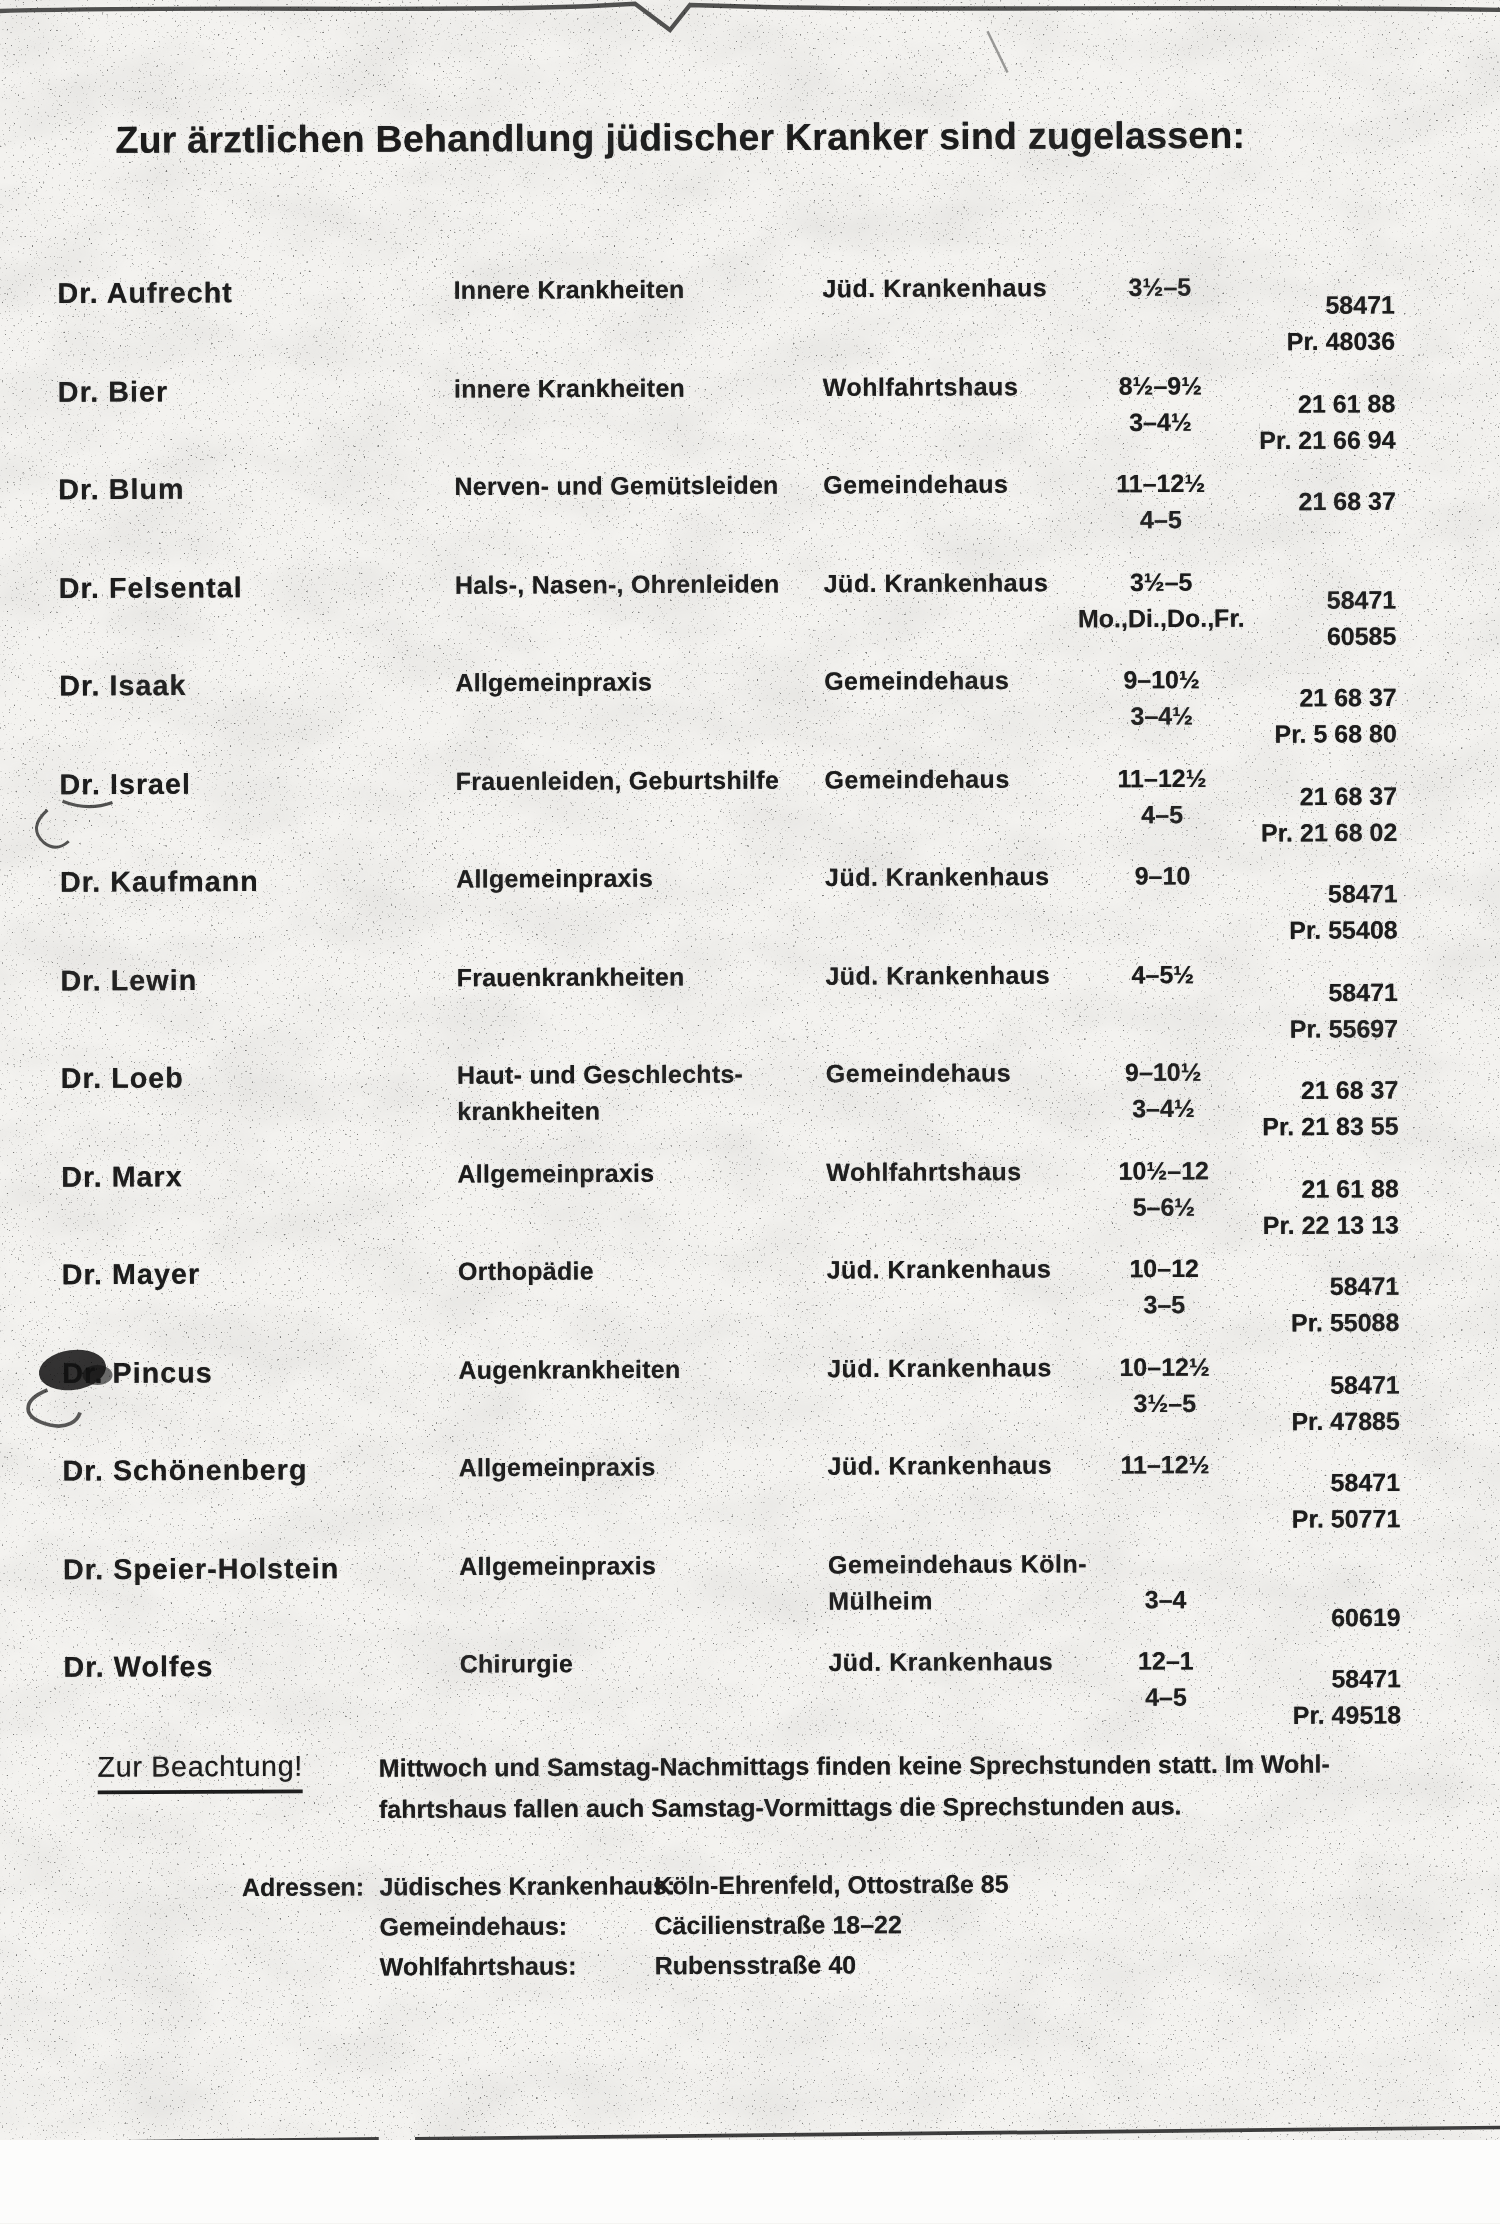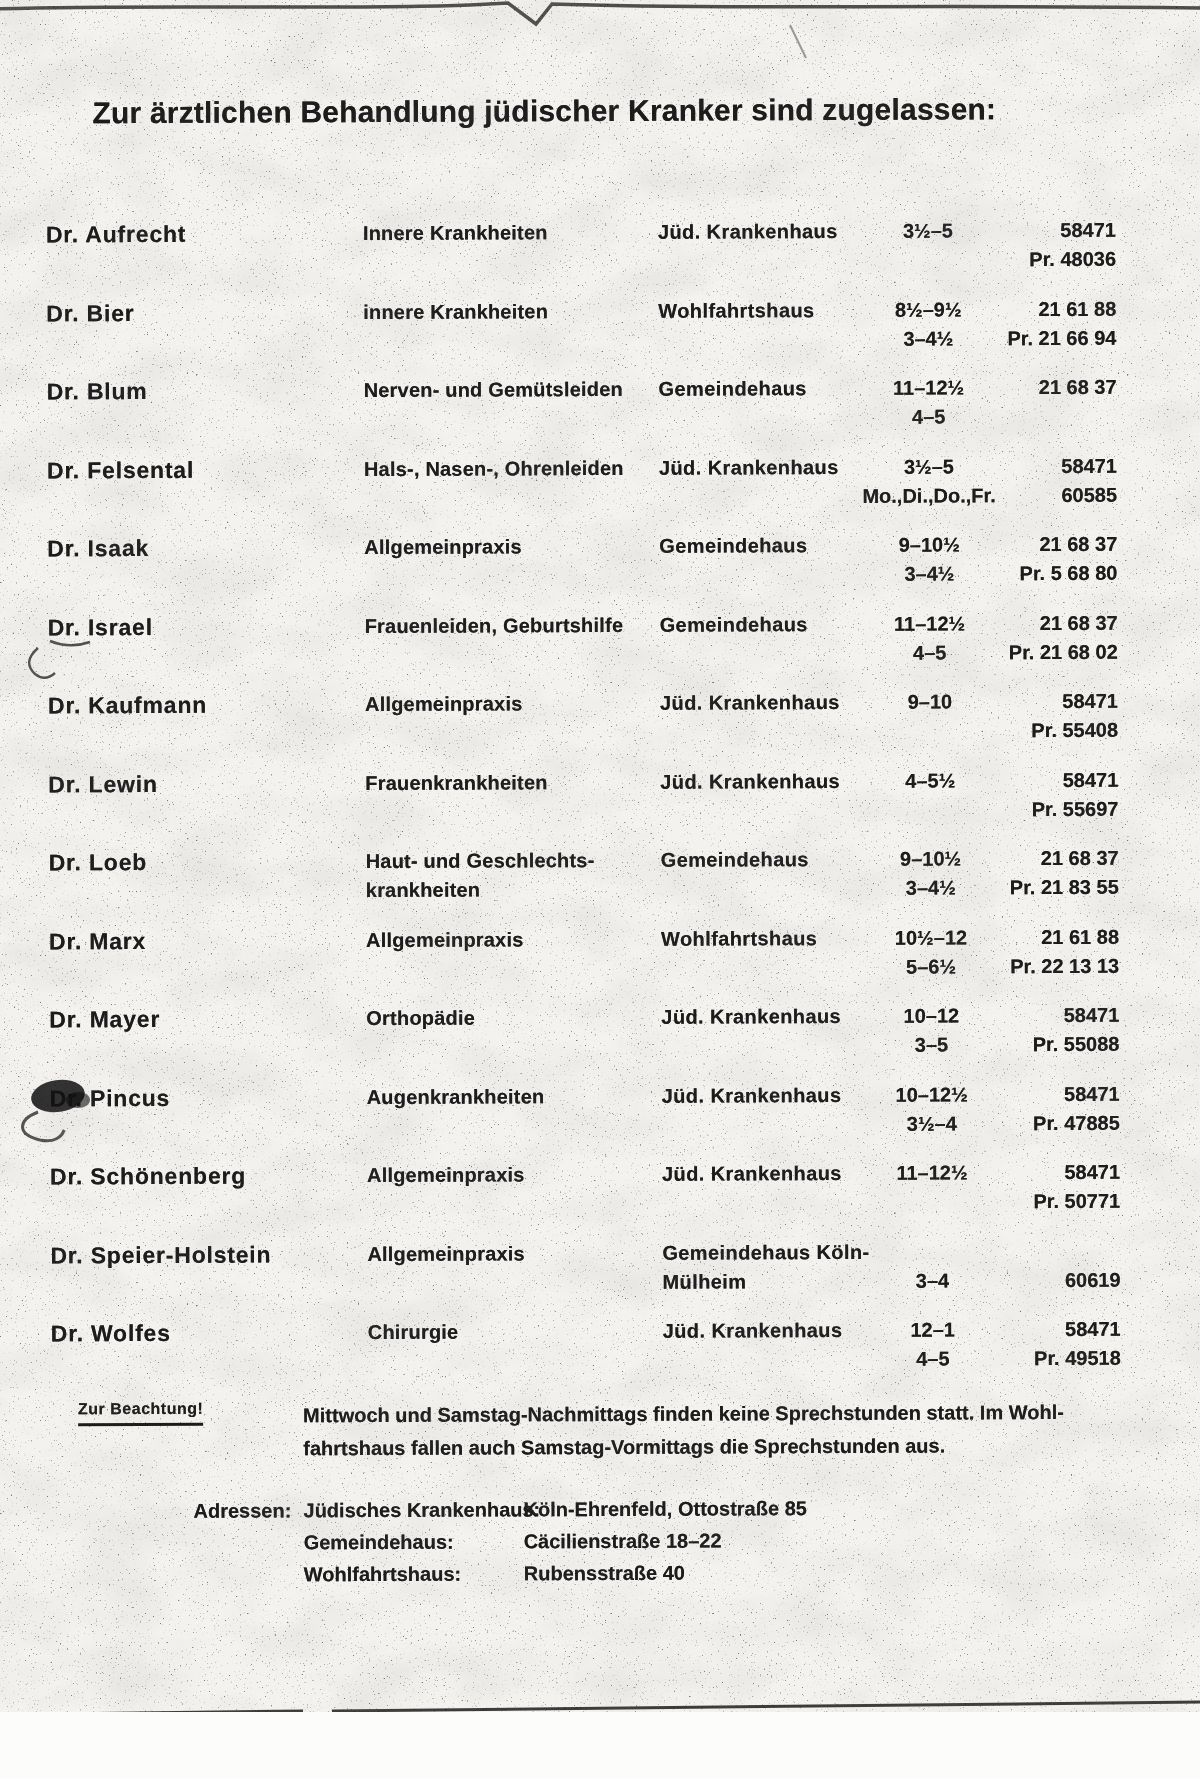--- a/index.html
+++ b/index.html
@@ -29,24 +29,24 @@
   .cell{
     position:absolute;top:0;
     font-size:20px;font-weight:700;line-height:29px;
     white-space:pre;
     text-shadow:0 0 0.6px rgba(25,25,25,0.7);
   }
   .cell.name{left:48px;width:300px;font-size:23px;letter-spacing:0.8px;}
   .cell.specialty{left:365px;width:290px;letter-spacing:0.2px;}
   .cell.location{left:660px;width:250px;letter-spacing:0.4px;}
   .cell.hours{left:860px;width:140px;text-align:center;}
-  .cell.phone{left:985px;width:133px;text-align:right;}
+  .cell.phone{left:985px;width:133px;text-align:right;margin-top:15px;}
   .notice-head{
     position:absolute;left:75px;top:1398px;
-    font-size:16px;font-weight:700;letter-spacing:0.5px;
+    font-size:23px;font-weight:400;letter-spacing:0.5px;
     border-bottom:3.5px solid #1b1b1b;padding-bottom:5px;
     text-shadow:0 0 0.6px rgba(25,25,25,0.75);
   }
   .notice-text{
     position:absolute;left:300px;top:1398px;width:810px;
     font-size:20px;font-weight:700;line-height:33px;white-space:pre;
     text-shadow:0 0 0.6px rgba(25,25,25,0.7);
   }
   .addresses{position:absolute;left:0;top:1498px;width:1200px;}
   .addr-intro{position:absolute;left:190px;top:0;
@@ -184,21 +184,21 @@
 3–5</div>
     <div class="cell phone">58471
 Pr. 55088</div>
   </div>
 
   <div class="doc-row">
     <div class="cell name">Dr. Pincus</div>
     <div class="cell specialty">Augenkrankheiten</div>
     <div class="cell location">Jüd. Krankenhaus</div>
     <div class="cell hours">10–12½
-3½–4</div>
+3½–5</div>
     <div class="cell phone">58471
 Pr. 47885</div>
   </div>
 
   <div class="doc-row">
     <div class="cell name">Dr. Schönenberg</div>
     <div class="cell specialty">Allgemeinpraxis</div>
     <div class="cell location">Jüd. Krankenhaus</div>
     <div class="cell hours">11–12½</div>
     <div class="cell phone">58471

